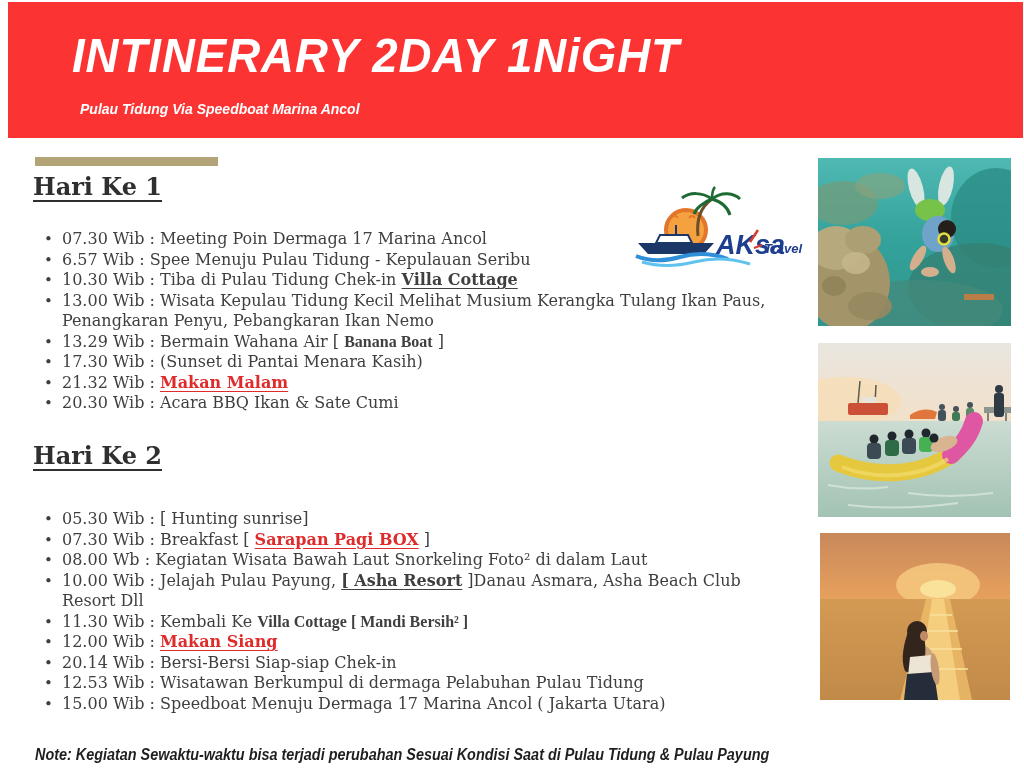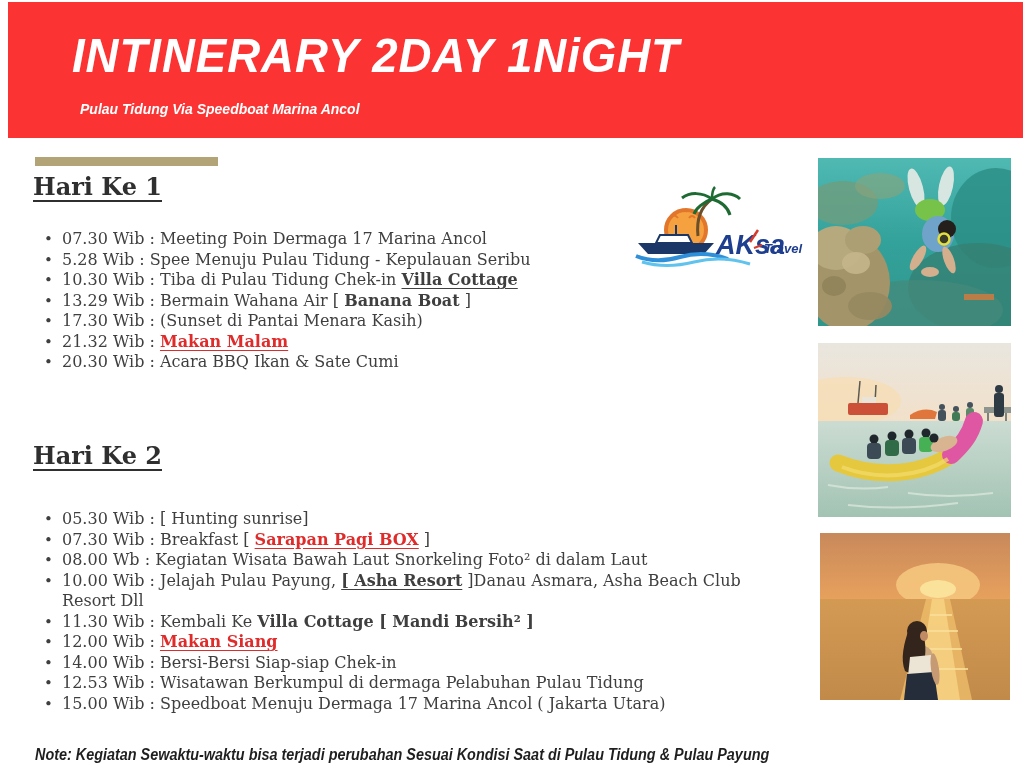--- a/index.html
+++ b/index.html
@@ -42,21 +42,21 @@
   
   .itinerary {
     position:absolute; left:35px; margin:0; padding:0; list-style:none;
     width:737px; font-size:16px; line-height:20.5px; color:var(--text, #3f3f3f);
   }
   .list-day1 { top:229px; }
   .list-day2 { top:509px; }
   .itinerary li { position:relative; padding-left:27px; }
   .itinerary li::before { content:"•"; position:absolute; left:9px; font-size:15px; }
   .seg-n { font-weight:normal; }
-  .seg-b { font-weight:bold; }
+  .seg-b { font-weight:bold;font-family:Liberation Serif, serif; }
   .seg-bu { font-weight:bold; text-decoration:underline; text-underline-offset:3px; }
   .seg-r {
     font-weight:bold; color:var(--link, #e02b2b);
     text-decoration:underline; text-underline-offset:3px; cursor:pointer;
   }
 
   
   .note {
     position:absolute; left:35px; top:746px; margin:0; color:#1f1f1f;
     font-family:"Liberation Sans", sans-serif; font-style:italic; font-weight:bold;
@@ -83,37 +83,38 @@
   <header class="banner">
     <h1>INTINERARY 2DAY 1NiGHT</h1>
     <p class="subtitle">Pulau Tidung Via Speedboat Marina Ancol</p>
   </header>
 
   <div class="accent-bar"></div>
 
   <h2 class="day-heading h-day1">Hari Ke 1</h2>
   <ul class="itinerary list-day1">
       <li><span class="seg-n">07.30 Wib : Meeting Poin Dermaga 17 Marina Ancol</span></li>
-      <li><span class="seg-n">5.28 Wib : Spee Menuju Pulau Tidung - Kepulauan Seribu</span></li>
+      <li><span class="seg-n">6.57 Wib : Spee Menuju Pulau Tidung - Kepulauan Seribu</span></li>
       <li><span class="seg-n">10.30 Wib : Tiba di Pulau Tidung Chek-in </span><span class="seg-bu">Villa Cottage</span></li>
+      <li><span class="seg-n">13.00 Wib : Wisata Kepulau Tidung Kecil Melihat Musium Kerangka Tulang Ikan Paus, Penangkaran Penyu, Pebangkaran Ikan Nemo</span></li>
       <li><span class="seg-n">13.29 Wib : Bermain Wahana Air [ </span><span class="seg-b">Banana Boat</span><span class="seg-n"> ]</span></li>
       <li><span class="seg-n">17.30 Wib : (Sunset di Pantai Menara Kasih)</span></li>
       <li><span class="seg-n">21.32 Wib : </span><span class="seg-r">Makan Malam</span></li>
       <li><span class="seg-n">20.30 Wib : Acara BBQ Ikan &amp; Sate Cumi</span></li>
     </ul>
 
   <h2 class="day-heading h-day2">Hari Ke 2</h2>
   <ul class="itinerary list-day2">
       <li><span class="seg-n">05.30 Wib : [ Hunting sunrise]</span></li>
       <li><span class="seg-n">07.30 Wib : Breakfast [ </span><span class="seg-r">Sarapan Pagi BOX</span><span class="seg-n"> ]</span></li>
       <li><span class="seg-n">08.00 Wb : Kegiatan Wisata Bawah Laut Snorkeling Foto² di dalam Laut</span></li>
       <li><span class="seg-n">10.00 Wib : Jelajah Pulau Payung, </span><span class="seg-bu">[ Asha Resort</span><span class="seg-n"> ]Danau Asmara, Asha Beach Club Resort Dll</span></li>
       <li><span class="seg-n">11.30 Wib : Kembali Ke </span><span class="seg-b">Villa Cottage [ Mandi Bersih² ]</span></li>
       <li><span class="seg-n">12.00 Wib : </span><span class="seg-r">Makan Siang</span></li>
-      <li><span class="seg-n">14.00 Wib : Bersi-Bersi Siap-siap Chek-in</span></li>
+      <li><span class="seg-n">20.14 Wib : Bersi-Bersi Siap-siap Chek-in</span></li>
       <li><span class="seg-n">12.53 Wib : Wisatawan Berkumpul di dermaga Pelabuhan Pulau Tidung</span></li>
       <li><span class="seg-n">15.00 Wib : Speedboat Menuju Dermaga 17 Marina Ancol ( Jakarta Utara)</span></li>
     </ul>
 
   <p class="note">Note: Kegiatan Sewaktu-waktu bisa terjadi perubahan Sesuai Kondisi Saat di Pulau Tidung &amp; Pulau Payung</p>
 
   <div class="logo">
     <svg viewBox="0 0 158 78" xmlns="http://www.w3.org/2000/svg">
       <g>
         <circle cx="54" cy="40" r="20" fill="#f6a13f"></circle>

